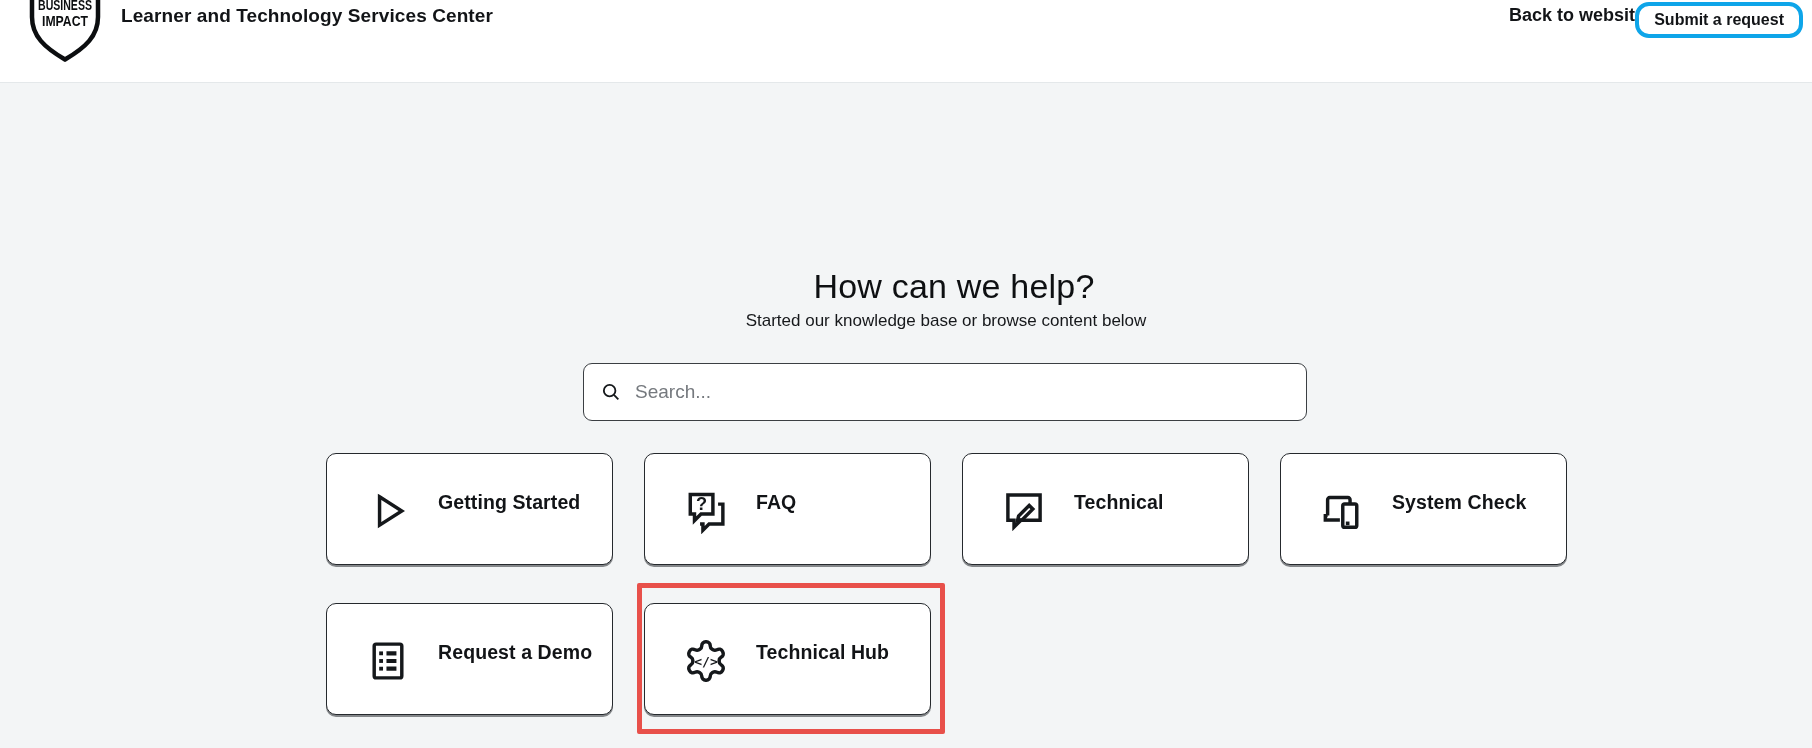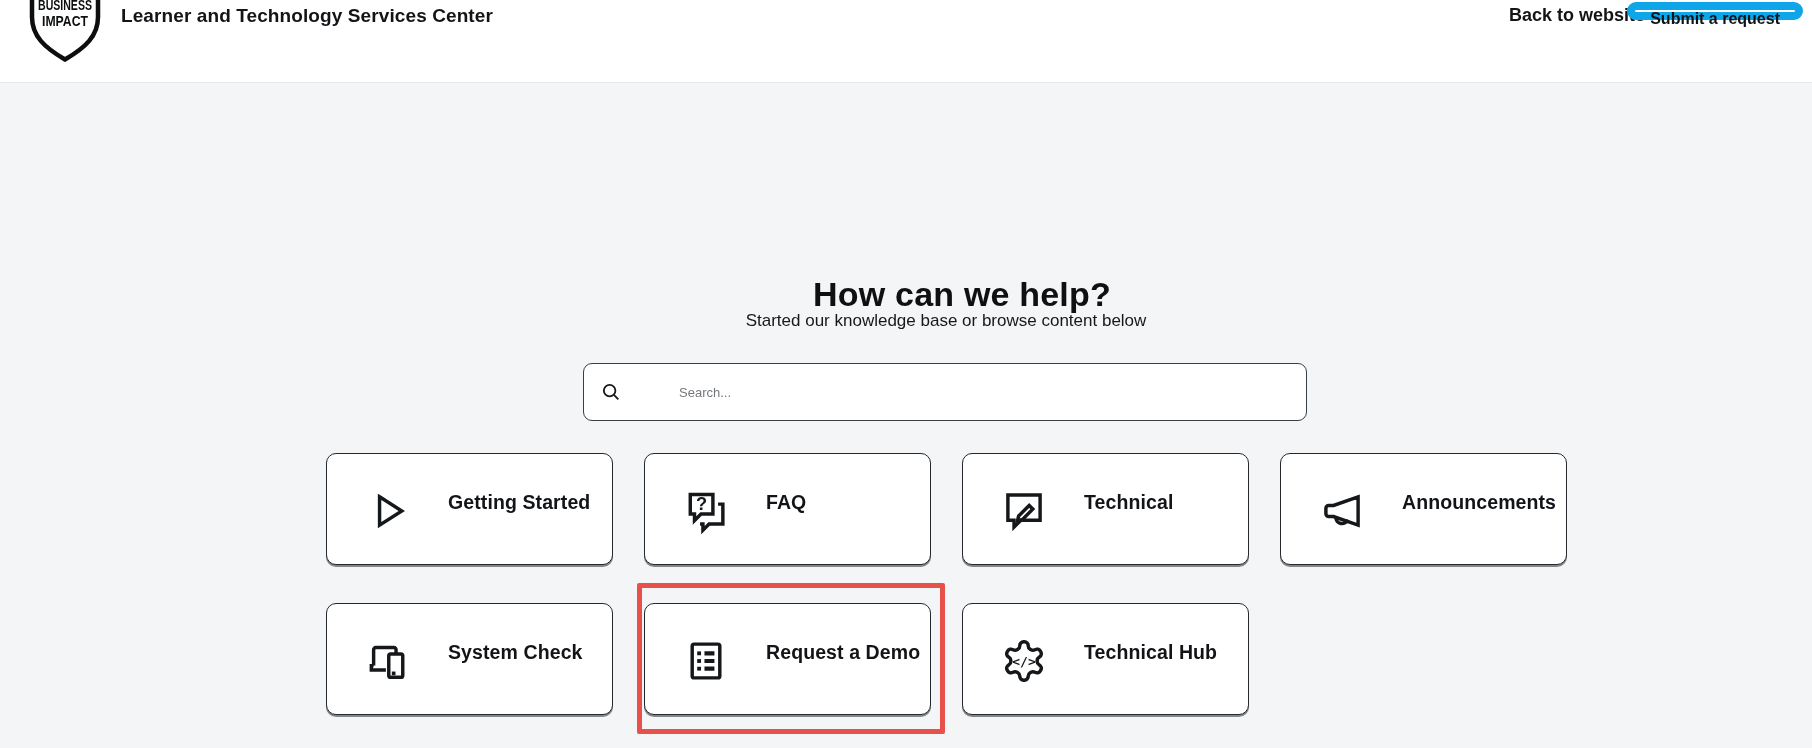--- a/index.html
+++ b/index.html
@@ -22,56 +22,56 @@
   .logo svg{display:block;width:76px;height:80px;}
   .header-title{
     position:absolute;left:121px;top:1px;font-size:19px;font-weight:bold;
     line-height:29px;letter-spacing:.1px;white-space:nowrap;
   }
   .back-link{
     position:absolute;right:167px;top:1px;font-size:18px;font-weight:bold;
     line-height:29px;cursor:pointer;white-space:nowrap;
   }
   .submit-btn{
-    position:absolute;right:9px;top:2px;height:18px;padding:0 15px;
-    background:#fff;border:8px solid #0ea5e9;border-radius:14px;
+    position:absolute;right:9px;top:2px;height:36px;padding:0 15px;
+    background:#fff;border:4px solid #0ea5e9;border-radius:14px;
     font-family:"Liberation Sans",sans-serif;font-size:16px;font-weight:bold;
     color:var(--text);cursor:pointer;white-space:nowrap;
   }
   
   .heading{
-    position:absolute;left:325px;width:1242px;top:259px;margin:16px;text-align:center;
-    font-size:34px;font-weight:bold;color:#0e1012;letter-spacing:.2px;
+    position:absolute;left:325px;width:1242px;top:259px;margin:8px;text-align:center;
+    font-size:34px;font-weight:normal;color:#0e1012;letter-spacing:.2px;
   }
   .subheading{
     position:absolute;left:325px;width:1242px;top:311px;margin:0;text-align:center;
     font-size:17px;color:#16181b;
   }
   .searchbar{
     position:absolute;left:583px;top:363px;width:724px;height:58px;
     background:#fff;border:1.4px solid #3b3f43;border-radius:9px;
     display:flex;align-items:center;padding:0 16px;gap:11px;cursor:text;
   }
   .search-icon{width:22px;height:22px;flex:none;display:block;}
   .search-icon svg{display:block;width:22px;height:22px;}
   .searchbar input{
     flex:1;border:none;outline:none;background:transparent;
-    font-family:"Liberation Sans",sans-serif;font-size:13px;color:var(--text);margin-left:44px;
+    font-family:"Liberation Sans",sans-serif;font-size:19px;color:var(--text);
   }
   .searchbar input::placeholder{color:var(--placeholder);opacity:1;}
   
   .grid{
     position:absolute;left:326px;top:453px;width:1242px;
     display:grid;grid-template-columns:repeat(4,287px);grid-auto-rows:112px;
     column-gap:31px;row-gap:38px;
   }
   .card{
     background:var(--card-bg);border:1.6px solid var(--border-dark);border-radius:10px;
     box-shadow:0 2px 0 rgba(22,26,30,.5);
-    display:flex;align-items:flex-start;padding:34px 16px 0 38px;gap:37px;cursor:pointer;
+    display:flex;align-items:flex-start;padding:34px 16px 0 38px;gap:27px;cursor:pointer;
   }
   .card-icon{width:46px;height:46px;flex:none;}
   .card-icon svg{display:block;width:46px;height:46px;}
   .card-label{
     font-size:19.5px;font-weight:bold;line-height:26px;margin-top:1px;
     letter-spacing:.1px;color:var(--text);white-space:nowrap;
   }
   
   .annotation{
     position:absolute;left:637px;top:583px;width:308px;height:151px;
@@ -135,29 +135,20 @@
             <svg viewBox="0 0 24 24" fill="none" stroke="#15181b" stroke-width="1.8" stroke-linejoin="miter">
     <path d="M3.6 3.6h16.8v13.2h-10l-3.6 3.6v-3.6H3.6Z"></path>
     <path d="M9.2 14.6l5.5-5.5 1.9 1.9-5.5 5.5-2.5.6Z"></path>
             </svg>
           </span>
           <span class="card-label">Technical</span>
         </div>
         <div class="card">
           <span class="card-icon">
             <svg viewBox="0 0 24 24" fill="none" stroke="#15181b" stroke-width="1.8" stroke-linejoin="miter">
-    <path d="M20.4 4.6 7.6 9.1H5.1a1.5 1.5 0 0 0-1.5 1.5v2.8a1.5 1.5 0 0 0 1.5 1.5h2.5l12.8 4.5Z"></path>
-    <path d="M8.8 15.3a3.2 3.2 0 0 0 6.2 1.2"></path>
-            </svg>
-          </span>
-          <span class="card-label">Announcements</span>
-        </div>
-        <div class="card">
-          <span class="card-icon">
-            <svg viewBox="0 0 24 24" fill="none" stroke="#15181b" stroke-width="1.8" stroke-linejoin="miter">
     <path d="M16.2 8.3V6.1a1.1 1.1 0 0 0-1.1-1.1H5.6a1.1 1.1 0 0 0-1.1 1.1v8.3"></path>
     <path d="M4.5 14.4H3.3v2.3h7.6"></path>
     <rect x="12.4" y="8.3" width="7.3" height="12.2" rx="1"></rect>
     <rect x="14" y="17.5" width="1.9" height="1.9" fill="#15181b" stroke="none"></rect>
             </svg>
           </span>
           <span class="card-label">System Check</span>
         </div>
         <div class="card">
           <span class="card-icon">

